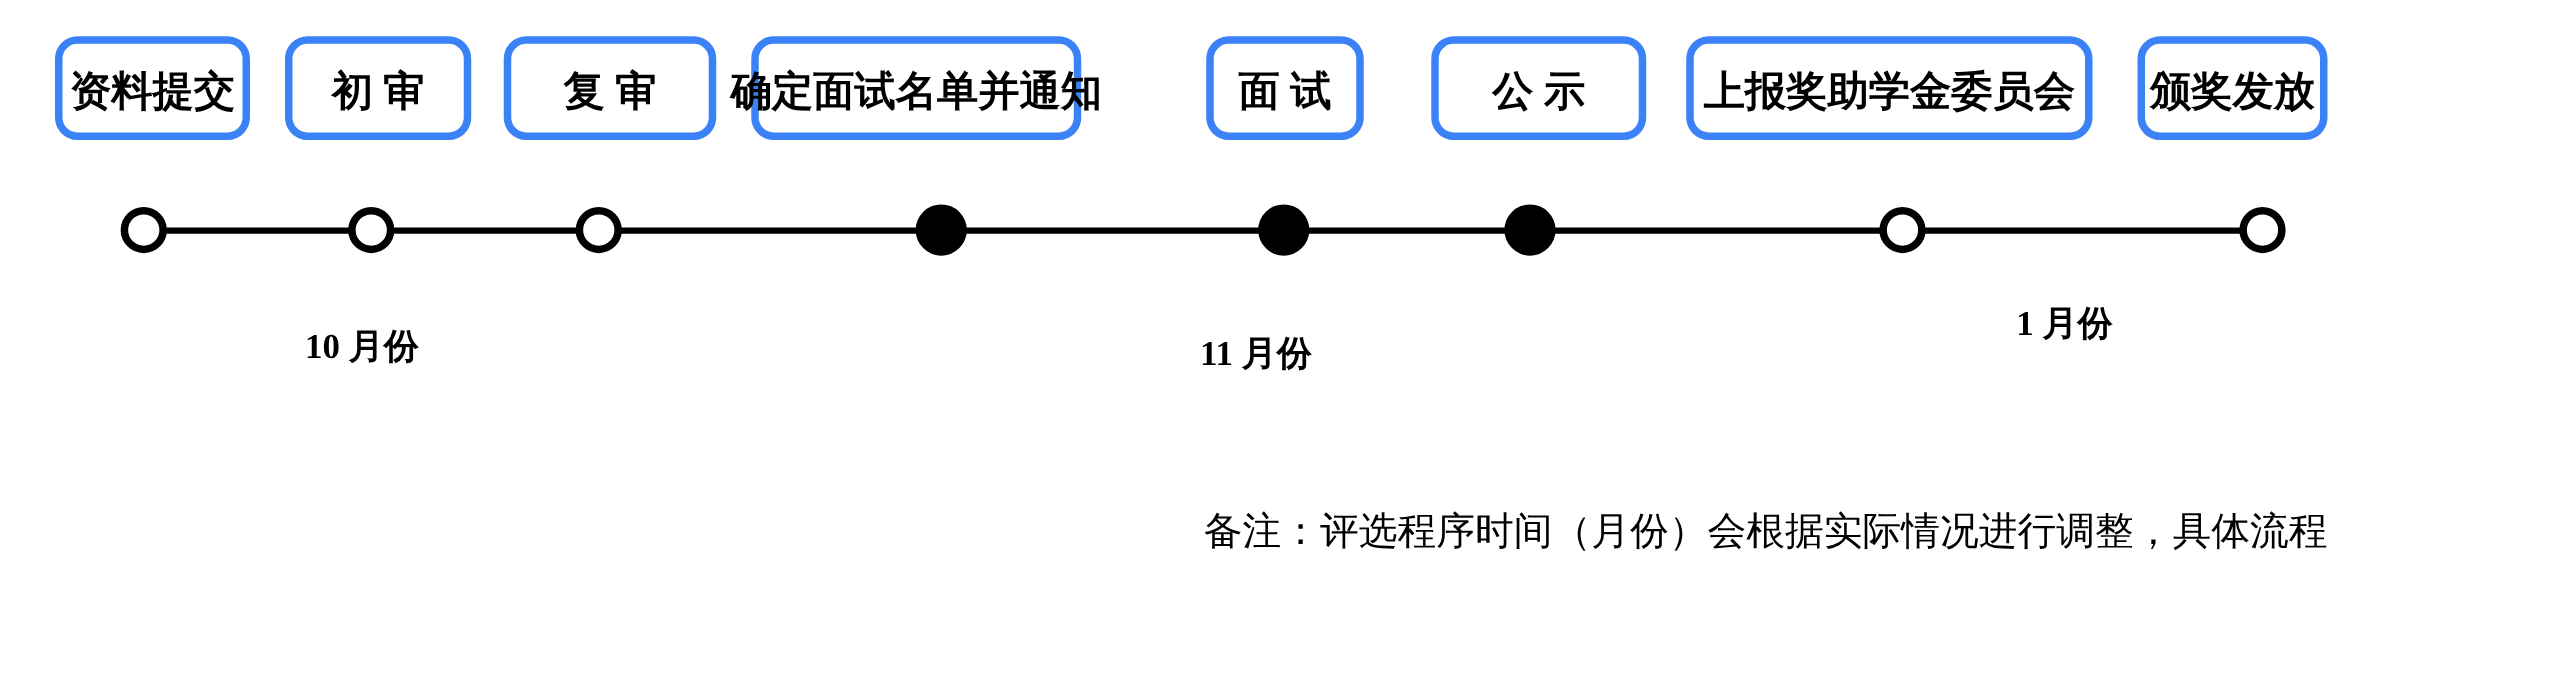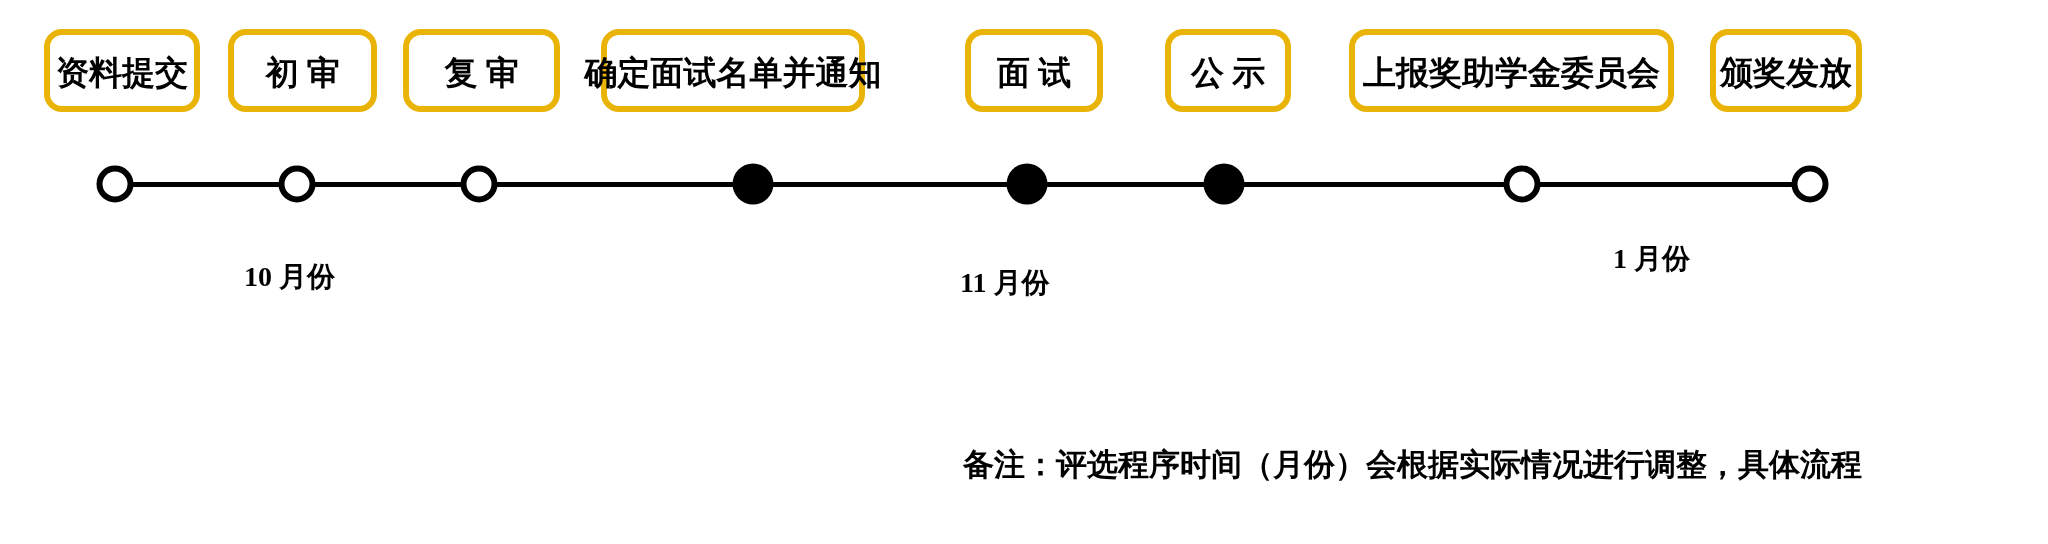--- a/index.html
+++ b/index.html
@@ -13,34 +13,34 @@
     position: relative;
     width: 2048px; height: 544px;
     background: #ffffff;
     overflow: hidden;
   }
   
   .stage-box {
     position: absolute;
     top: 29px; height: 83px;
     box-sizing: border-box;
-    border: 6px solid #eab308;
+    border: 6px solid #3b82f6;
     border-radius: 18px;
     background: #fff;
     display: flex; align-items: center; justify-content: center;
     font-size: 33px; font-weight: bold;
     white-space: nowrap;
     padding-top: 6px;
   }
   .b1 { left: 44px;   width: 156px; }
   .b2 { left: 228px;  width: 149px; font-family: Liberation Serif, serif; }
-  .b3 { left: 403px;  width: 157px; }
+  .b3 { left: 403px;  width: 170px; }
   .b4 { left: 601px;  width: 264px; }
-  .b5 { left: 965px;  width: 138px; }
-  .b6 { left: 1145px; width: 126px; margin-left: 20px; }
+  .b5 { left: 965px;  width: 126px; }
+  .b6 { left: 1145px; width: 172px; }
   .b7 { left: 1349px; width: 325px; }
   .b8 { left: 1710px; width: 152px; }
   
   .timeline-line {
     position: absolute;
     left: 115px; top: 182px;
     width: 1695px; height: 5px;
     background: #000;
   }
   .node {
@@ -66,23 +66,22 @@
     font-size: 28px; font-weight: bold;
     white-space: nowrap;
   }
   .m10 { left: 244px;  top: 258px; }
   .m11 { left: 960px;  top: 264px; }
   .m12 { left: 1613px; top: 240px; }
   
   .note-line {
     position: absolute;
     left: 963px;
-    font-size: 31px; font-weight: bold;
+    font-size: 31px; font-weight: normal;
     white-space: nowrap;
-    margin-top: 40px;
   }
   .note-1 { top: 404px; }
   .note-2 { top: 479px; }
 </style>
 </head>
 <body>
 
 <div class="canvas">
 
   <div class="stage-box b1">资料提交</div>

